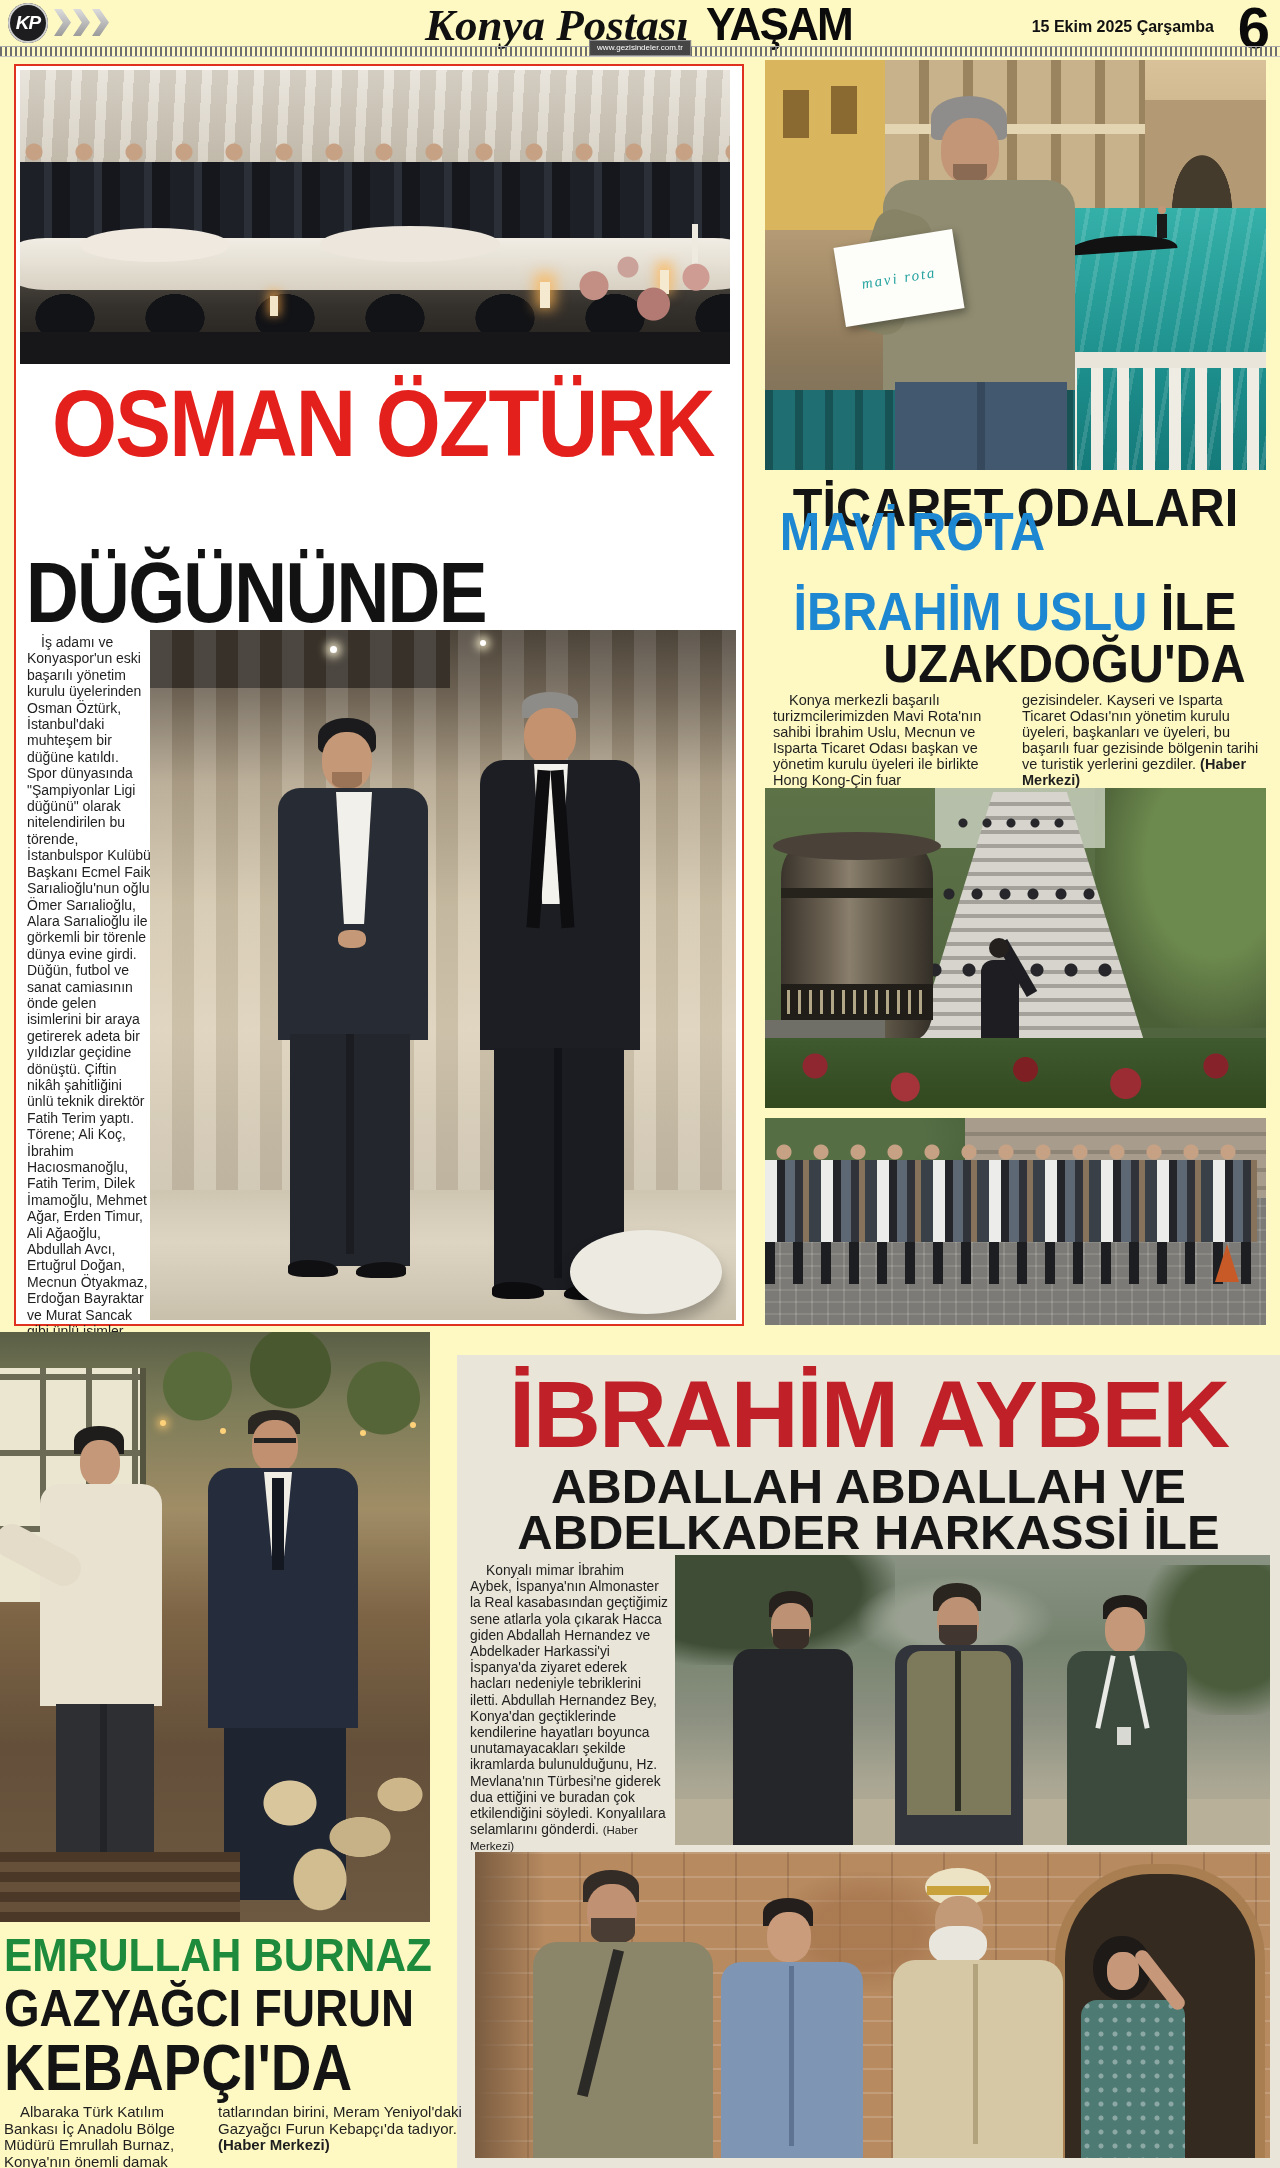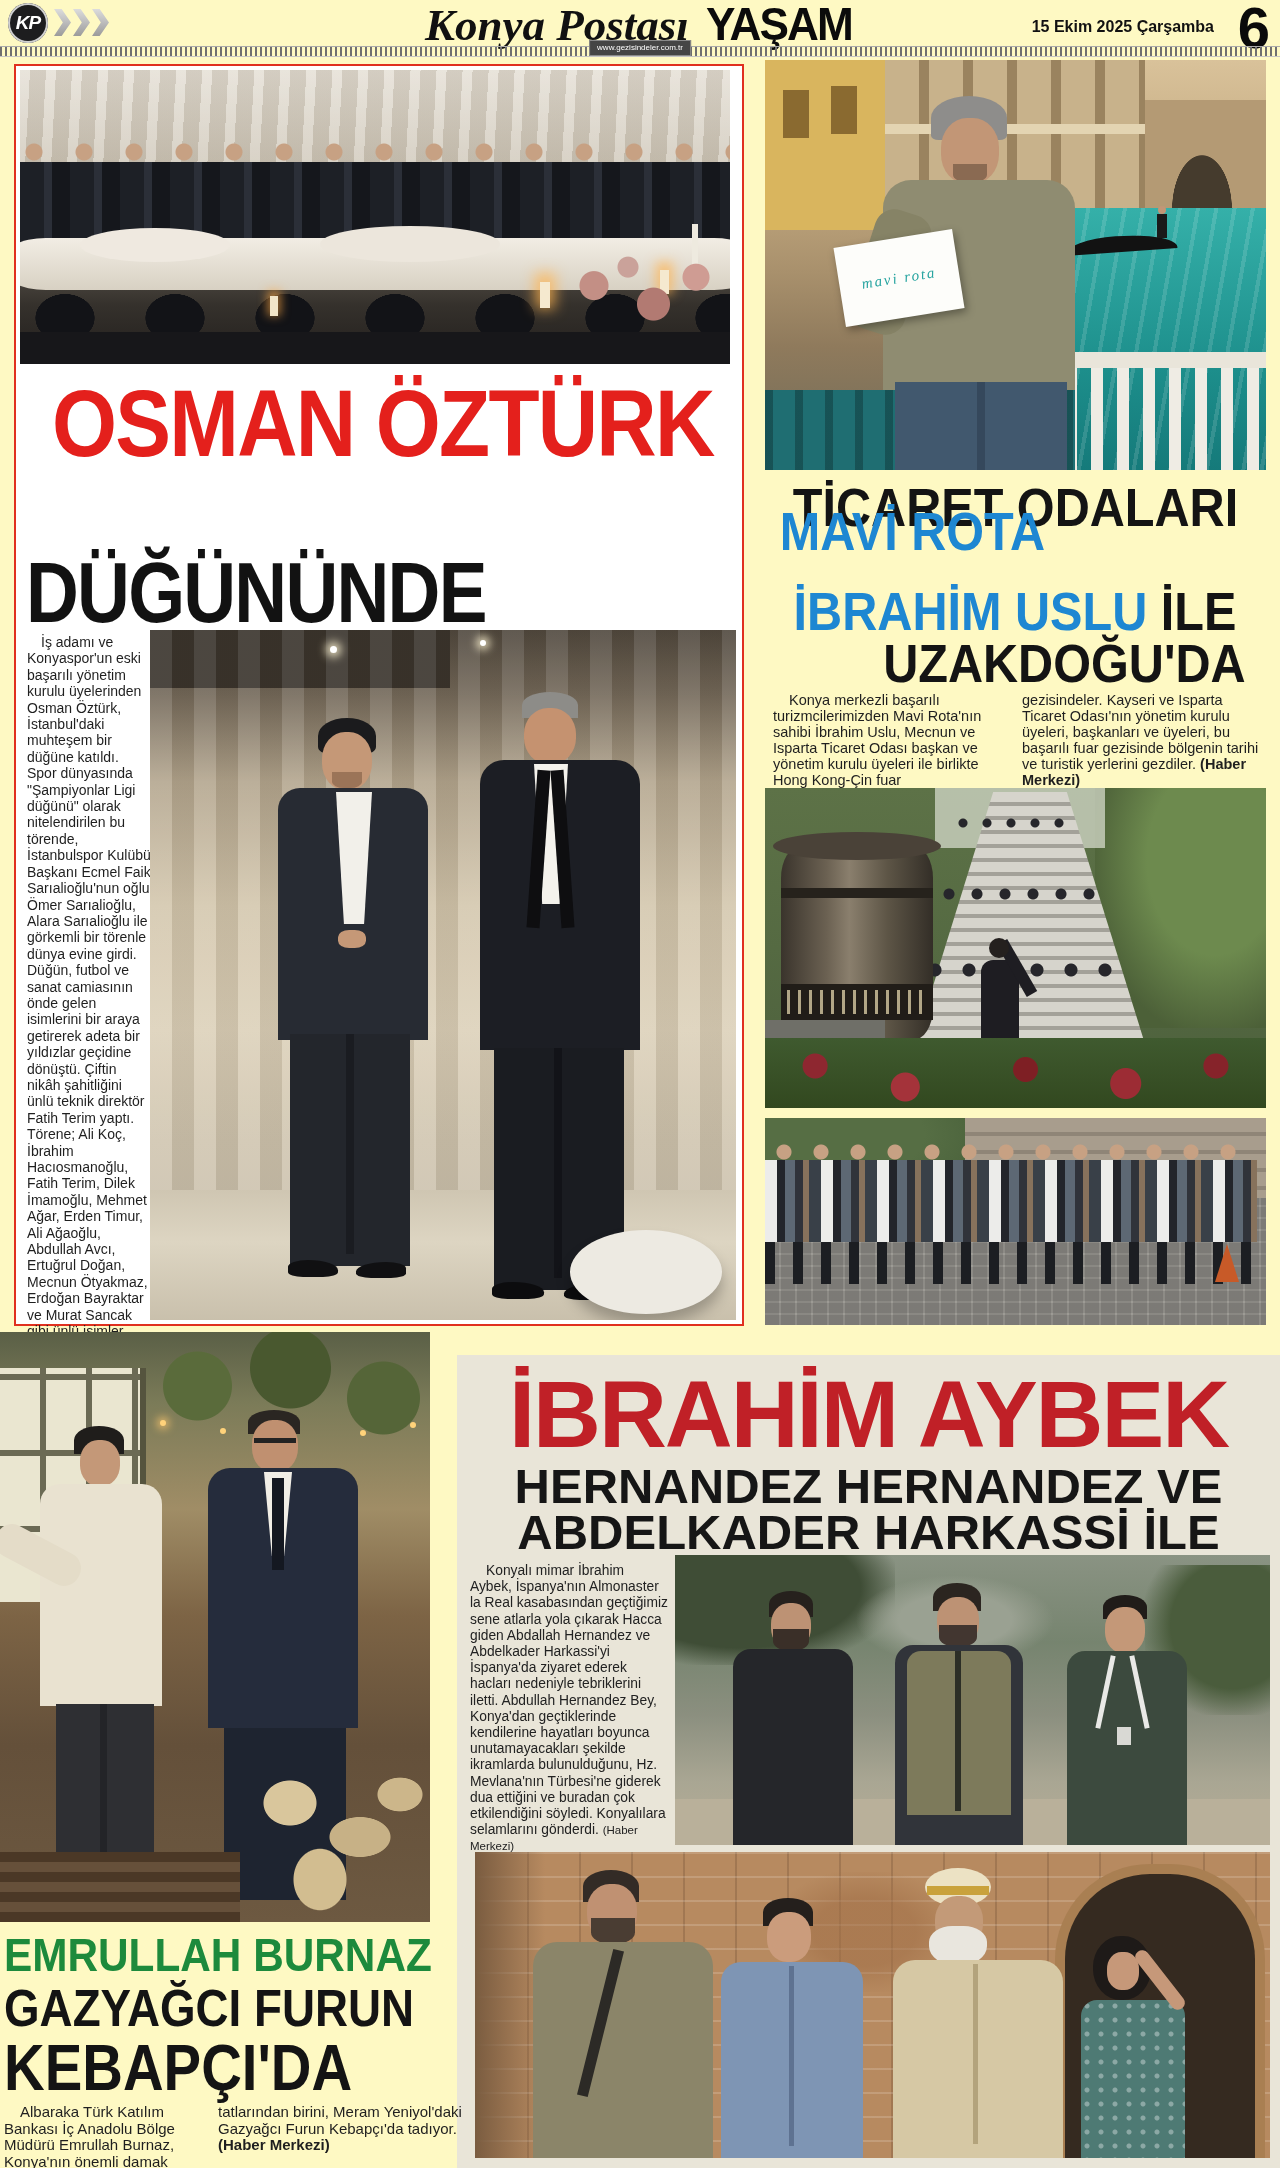--- a/index.html
+++ b/index.html
@@ -230,21 +230,21 @@
       <div style="left:450px;top:126px;width:0;height:0;border-left:12px solid transparent;border-right:12px solid transparent;border-bottom:38px solid #c85a28;"></div>
     </div>
   </section>
 
   <section>
     <div class="abs" style="left:457px;top:1355px;width:823px;height:813px;background:#e9e5d8;"></div>
 
     <h1 class="hl" style="left:457px;top:1368px;width:823px;text-align:center;font-size:94px;color:#c02027;letter-spacing:-2px;">
       <span class="condc">İBRAHİM AYBEK</span></h1>
     <h2 class="hl" style="left:457px;top:1462px;width:823px;text-align:center;font-size:49px;color:#161616;">
-      <span class="condc">HERNANDEZ HERNANDEZ VE</span></h2>
+      <span class="condc">ABDALLAH ABDALLAH VE</span></h2>
     <h2 class="hl" style="left:457px;top:1508px;width:823px;text-align:center;font-size:49px;color:#161616;">
       <span class="condc">ABDELKADER HARKASSİ İLE</span></h2>
 
     <p class="bodytext" style="left:470px;top:1563px;width:198px;font-size:13.8px;line-height:16.2px;text-indent:16px;color:#222;">
       <span>Konyalı mimar İbrahim Aybek, İspanya'nın Almonaster la Real kasabasından geçtiğimiz sene atlarla yola çıkarak Hacca giden Abdallah Hernandez ve Abdelkader Harkassi'yi İspanya'da ziyaret ederek hacları nedeniyle tebriklerini iletti. Abdullah Hernandez Bey, Konya'dan geçtiklerinde kendilerine hayatları boyunca unutamayacakları şekilde ikramlarda bulunulduğunu, Hz. Mevlana'nın Türbesi'ne giderek dua ettiğini ve buradan çok etkilendiğini söyledi. Konyalılara selamlarını gönderdi.</span>
       <span style="font-size:11.5px;">(Haber Merkezi)</span>
     </p>
 
     <div class="photo" style="left:675px;top:1555px;width:595px;height:290px;">
       <div style="left:0;top:0;width:100%;height:100%;background:linear-gradient(180deg,#8a9383 0%,#76846f 30%,#8b8f7f 55%,#a9a693 78%,#b7ae97 100%);"></div>

